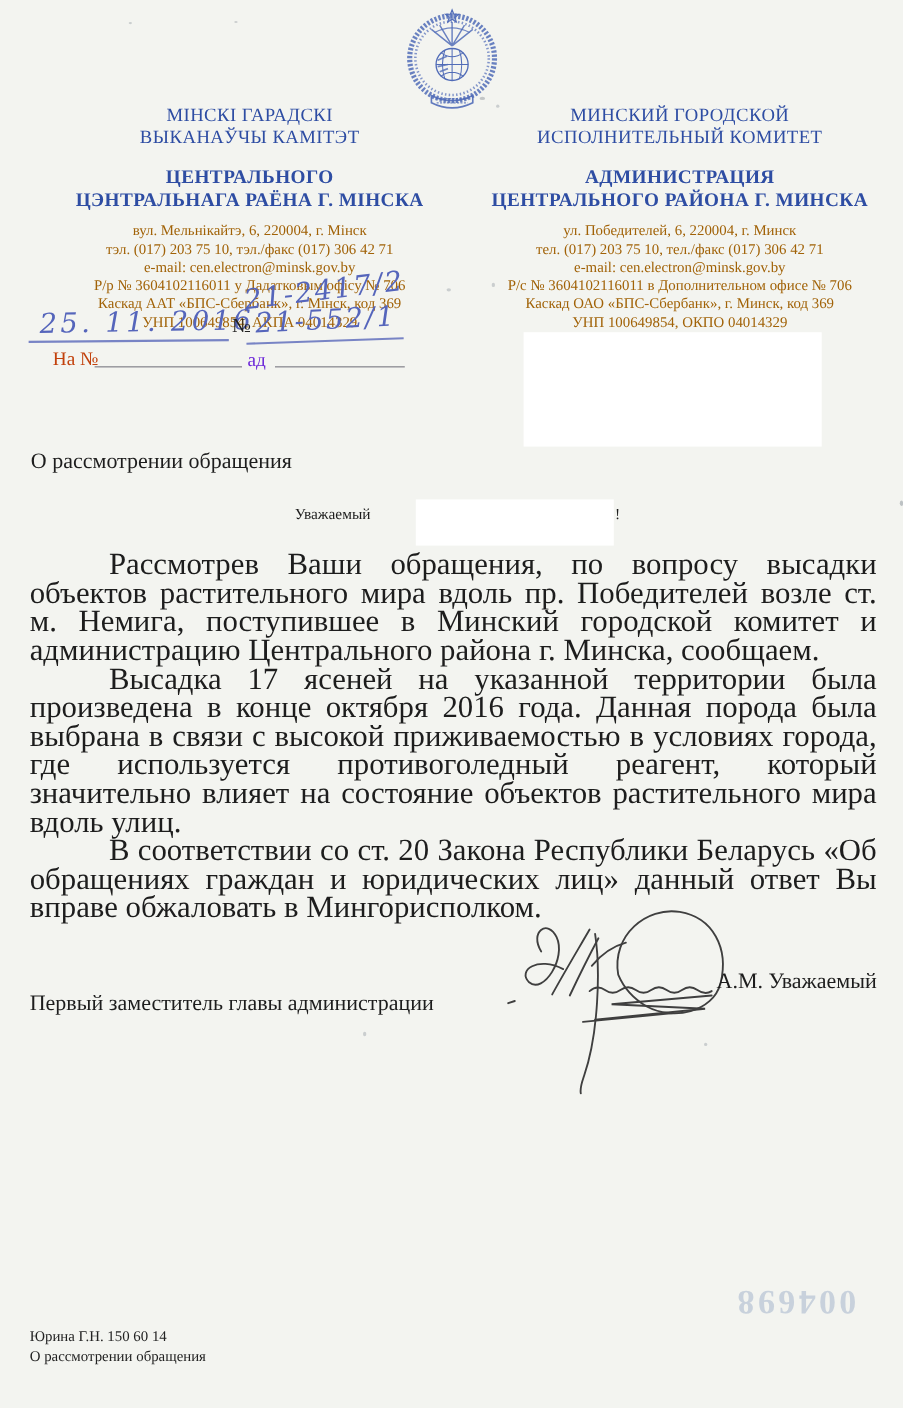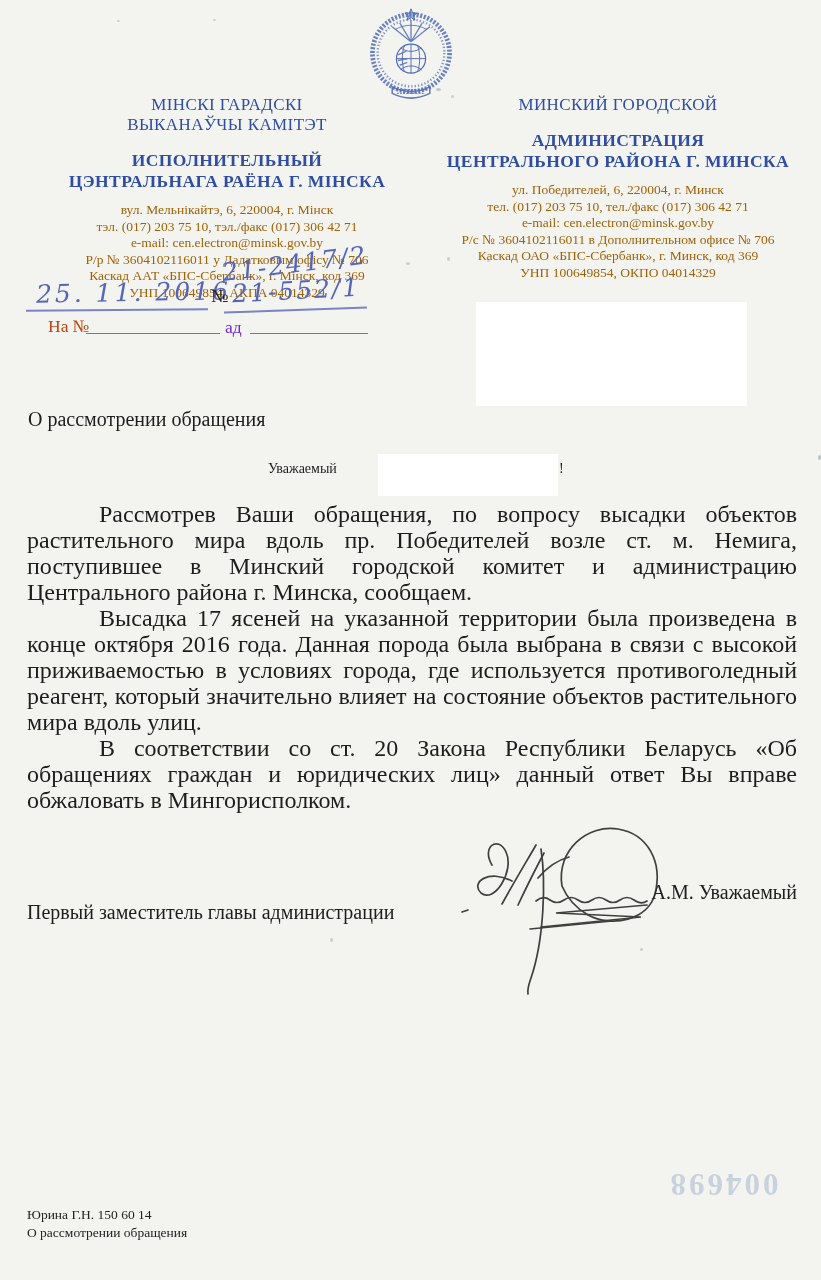--- a/index.html
+++ b/index.html
@@ -36,21 +36,21 @@
   .na-row{position:absolute;left:38px;top:316px;font-size:17.5px;color:#c2410c;margin-left:10px;}
   .na-ad{position:absolute;left:225px;top:317px;font-size:17.5px;color:#6d28d9;}
 
   
   .redact{position:absolute;background:#ffffff;}
 
   
   .subject{position:absolute;left:28px;top:408px;font-size:20px;}
   .salut{position:absolute;top:461px;font-size:14px;}
   .body-text{position:absolute;left:27px;top:501px;width:770px;}
-  .body-text p{margin:0;font-size:24px;line-height:26px;text-align:justify;text-indent:72px;font-family:Liberation Serif, serif;}
+  .body-text p{margin:0;font-size:28px;line-height:26px;text-align:justify;text-indent:72px;font-family:Liberation Serif, serif;}
 
   
   .sig-title{position:absolute;left:27px;top:881px;font-size:20px;margin-top:20px;}
   .sig-name{position:absolute;right:24px;top:881px;font-size:20px;}
   .sig-svg{position:absolute;left:440px;top:808px;width:222px;height:192px;}
 
   
   .footer{position:absolute;left:27px;top:1206px;font-size:13.5px;line-height:17.5px;color:#222;}
 
   
@@ -90,36 +90,37 @@
       <path d="M34 89 h32 M35 93 h30" stroke-width="1.2" stroke-dasharray="2 1.3" opacity=".8"></path>
     </g>
   </svg>
 
   <div class="lh-col lh-left">
     <div class="org-top">
       <div>МІНСКІ ГАРАДСКІ</div>
       <div>ВЫКАНАЎЧЫ КАМІТЭТ</div>
     </div>
     <div class="org-main">
-      <div>ИСПОЛНИТЕЛЬНЫЙ</div>
+      <div>ЦЕНТРАЛЬНОГО</div>
       <div>ЦЭНТРАЛЬНАГА РАЁНА Г. МІНСКА</div>
     </div>
     <div class="addr">
       <div>вул. Мельнікайтэ, 6, 220004, г. Мінск</div>
       <div>тэл. (017) 203 75 10, тэл./факс (017) 306 42 71</div>
       <div>e-mail: cen.electron@minsk.gov.by</div>
       <div>Р/р № 3604102116011 у Дадатковым офісу № 706</div>
       <div>Каскад ААТ «БПС-Сбербанк», г. Мінск, код 369</div>
       <div>УНП 100649854, АКПА 04014329</div>
     </div>
   </div>
 
   <div class="lh-col lh-right">
     <div class="org-top">
       <div>МИНСКИЙ ГОРОДСКОЙ</div>
+      <div>ИСПОЛНИТЕЛЬНЫЙ КОМИТЕТ</div>
     </div>
     <div class="org-main">
       <div>АДМИНИСТРАЦИЯ</div>
       <div>ЦЕНТРАЛЬНОГО РАЙОНА Г. МИНСКА</div>
     </div>
     <div class="addr">
       <div>ул. Победителей, 6, 220004, г. Минск</div>
       <div>тел. (017) 203 75 10, тел./факс (017) 306 42 71</div>
       <div>e-mail: cen.electron@minsk.gov.by</div>
       <div>Р/с № 3604102116011 в Дополнительном офисе № 706</div>

